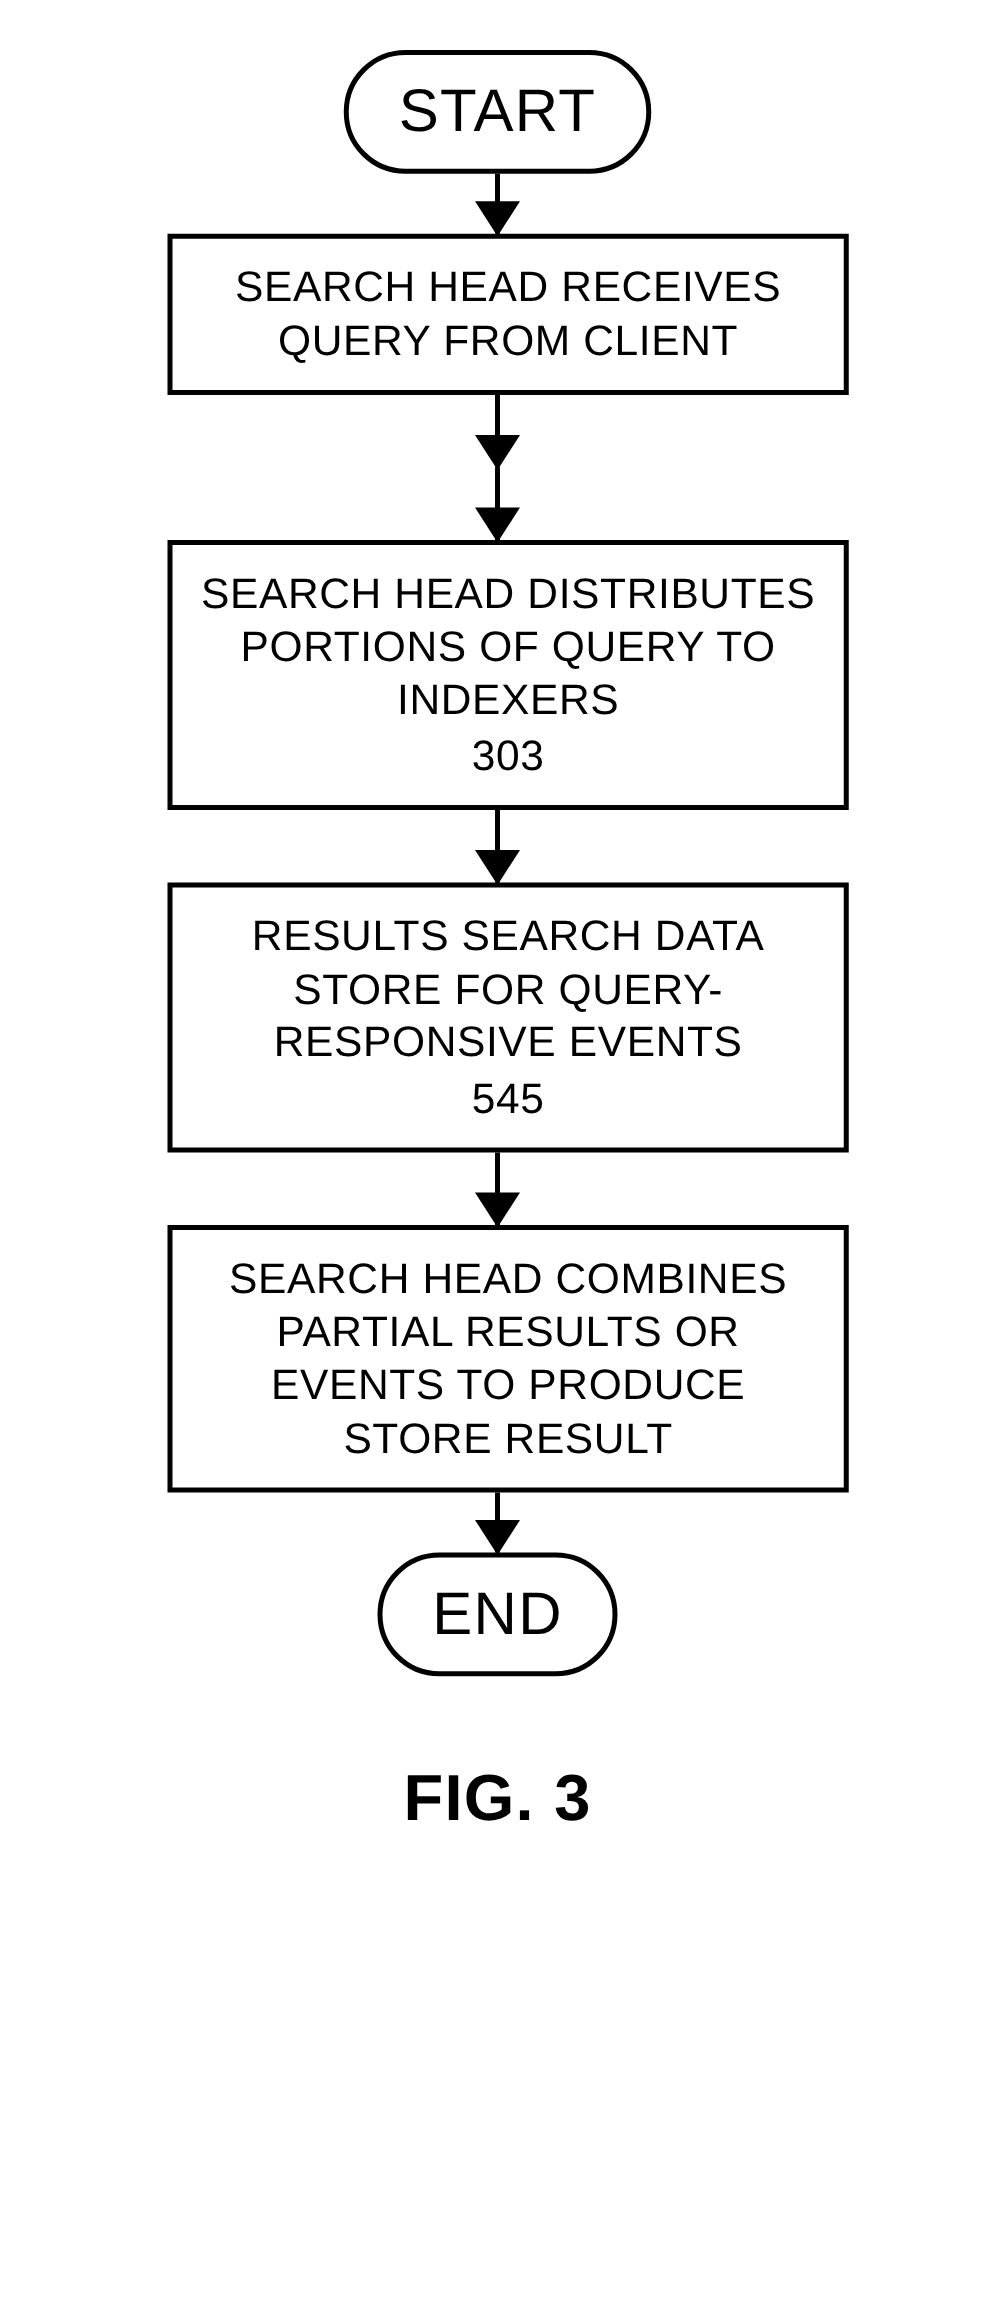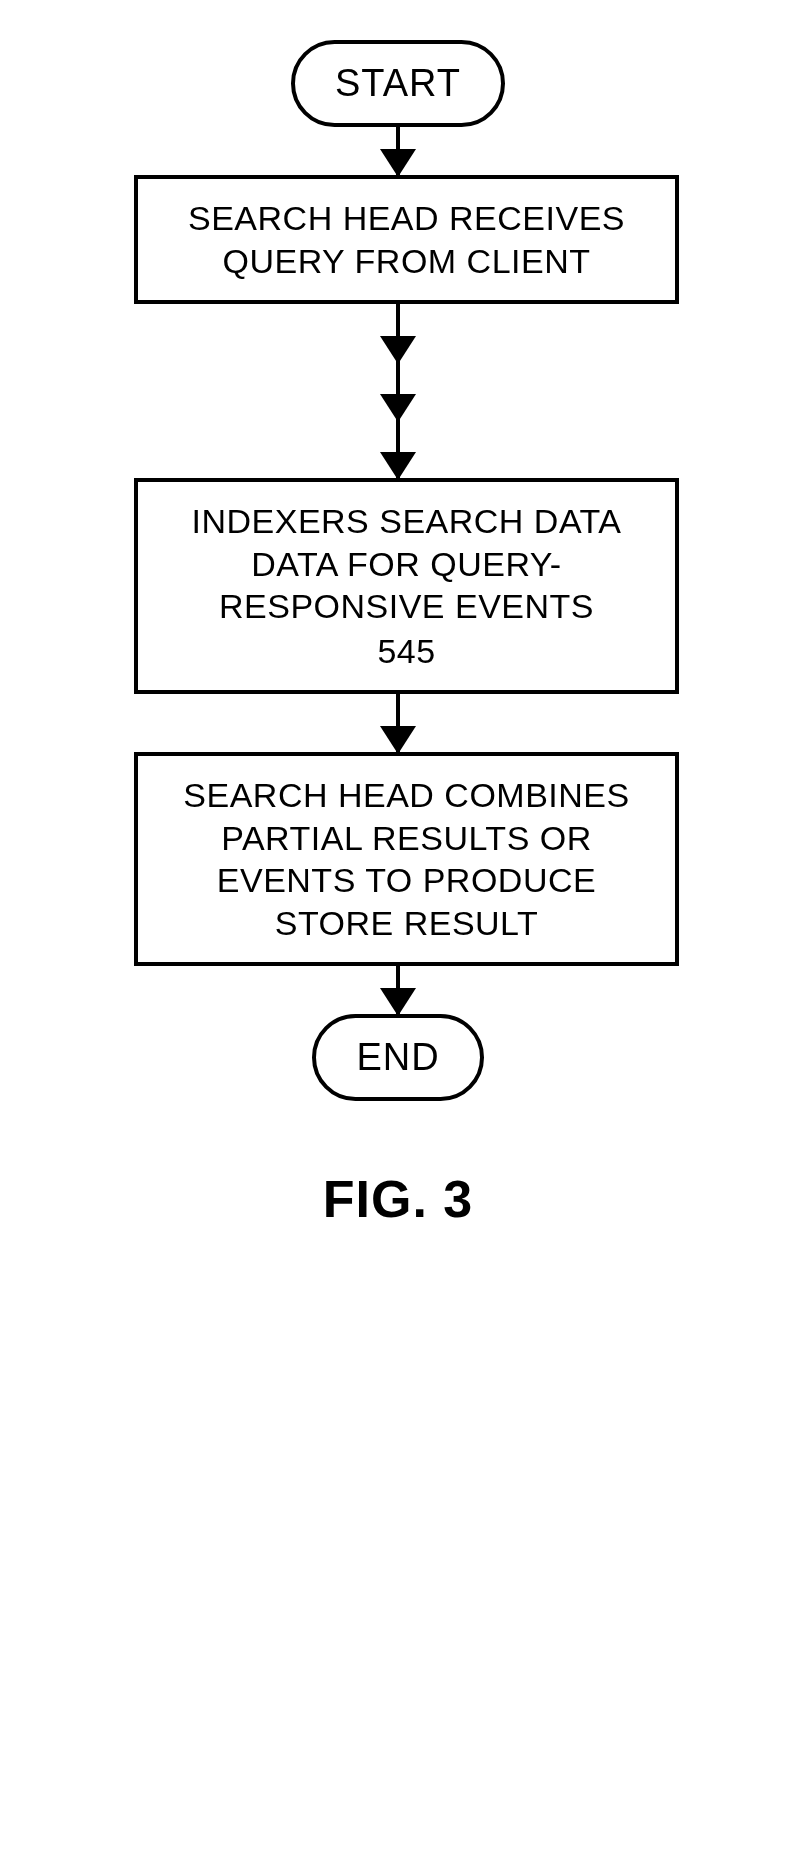--- a/index.html
+++ b/index.html
@@ -17,21 +17,21 @@
     }
     .flowchart {
       display: flex;
       flex-direction: column;
       align-items: center;
     }
     .terminal {
       border: 4px solid black;
       border-radius: 50px;
       padding: 18px 40px;
-      font-size: 38px;
+      font-size: 48px;
       font-weight: normal;
       letter-spacing: 1px;
     }
     .process {
       border: 4px solid black;
       width: 545px;
       padding: 18px 20px;
       text-align: center;
       font-size: 34px;
       line-height: 1.25;
@@ -86,25 +86,29 @@
 
   <div class="process">
     <span class="text">SEARCH HEAD RECEIVES QUERY FROM CLIENT</span>
   </div>
 
   <div class="arrow"></div>
 
 
   <div class="arrow"></div>
 
+  <div class="process">
+    <span class="text">SEARCH HEAD DISTRIBUTES PORTIONS OF QUERY TO INDEXERS</span>
+    <span class="ref">303</span>
+  </div>
 
   <div class="arrow"></div>
 
   <div class="process">
-    <span class="text">INDEXERS SEARCH DATA DATA FOR QUERY-RESPONSIVE EVENTS</span>
+    <span class="text">RESULTS SEARCH DATA STORE FOR QUERY-RESPONSIVE EVENTS</span>
     <span class="ref">545</span>
   </div>
 
   <div class="arrow"></div>
 
   <div class="process">
     <span class="text">SEARCH HEAD COMBINES PARTIAL RESULTS OR EVENTS TO PRODUCE STORE RESULT</span>
   </div>
 
   <div class="arrow arrow-short"></div>

